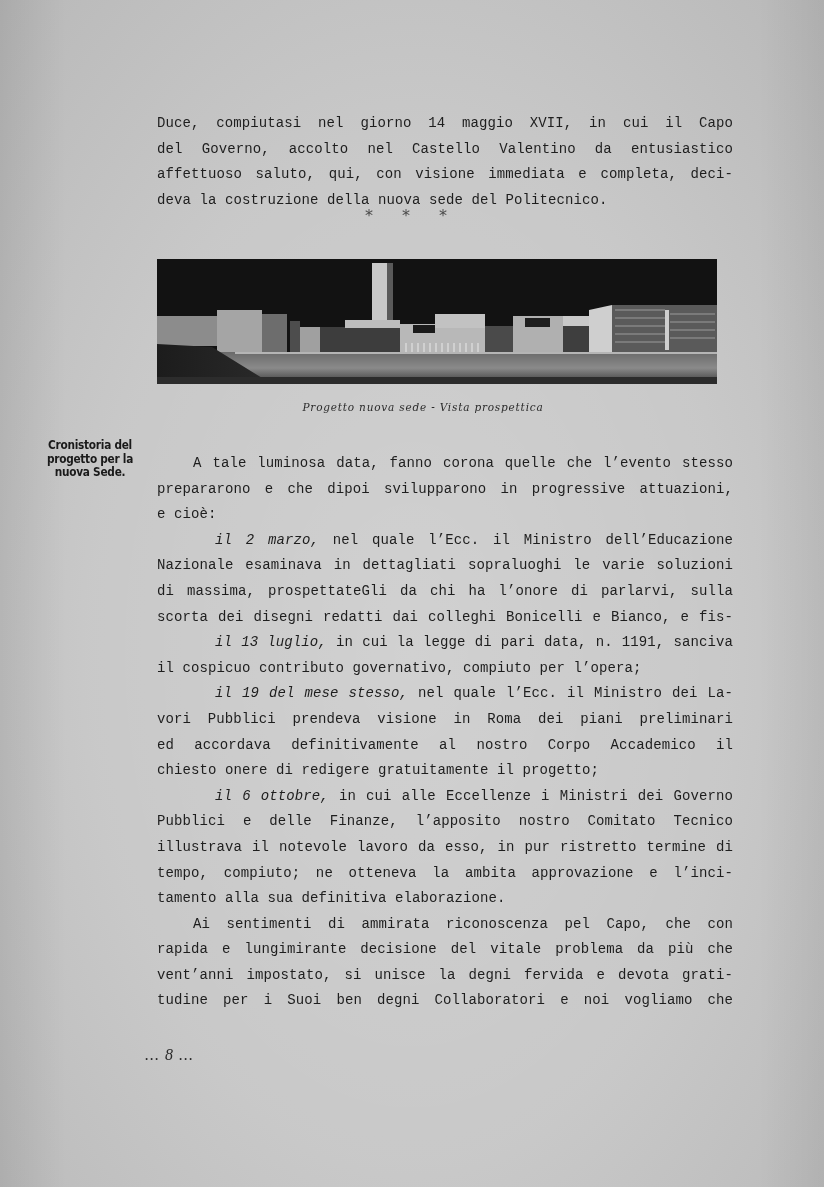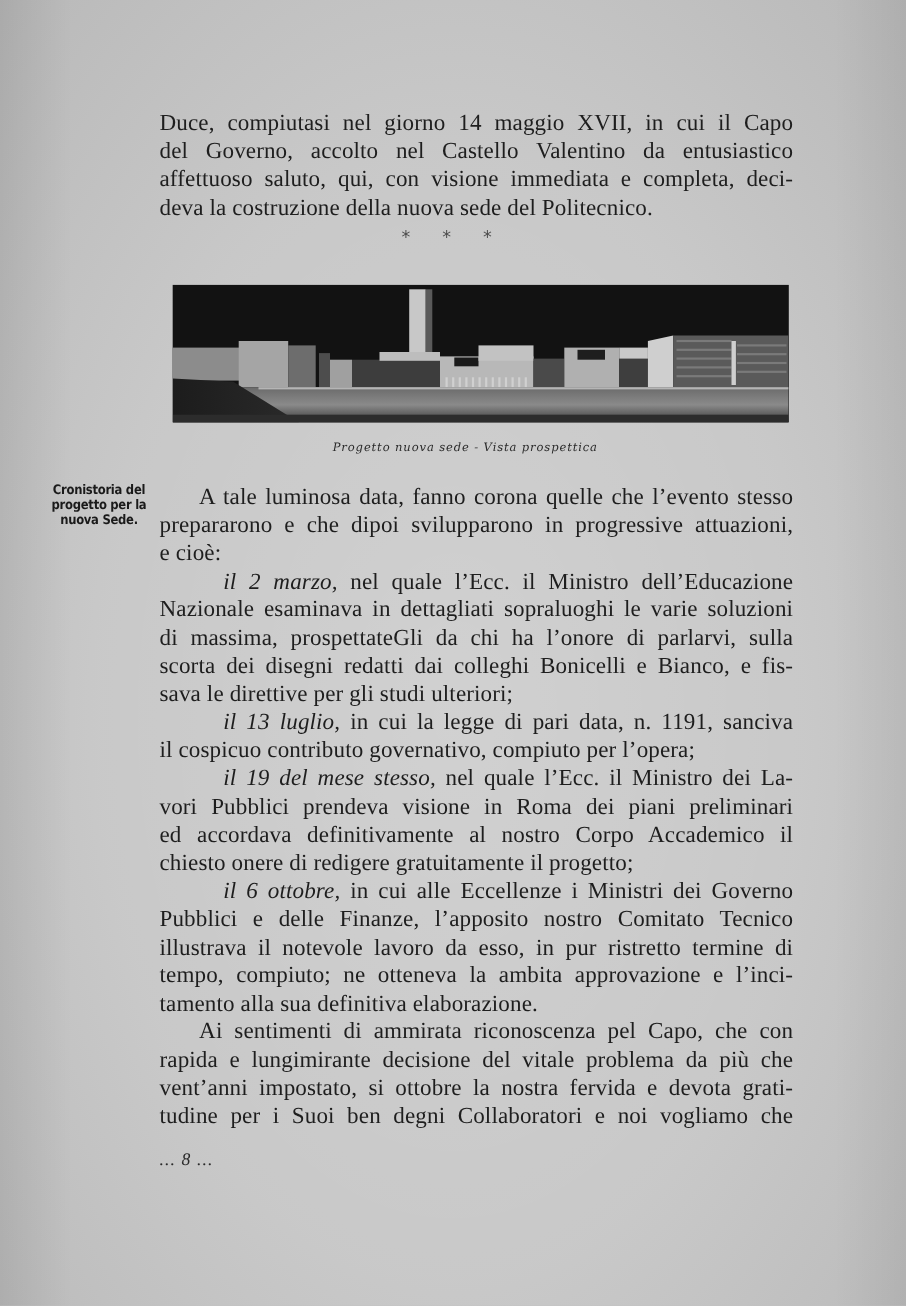--- a/index.html
+++ b/index.html
@@ -22,25 +22,26 @@
       position: absolute;
       left: 0; top: 0;
       width: 824px; height: 1187px;
     }
     .column {
       position: absolute;
       left: 145px;
       width: 576px;
     }
     .para {
-      font-size: 21px;
+      font-size: 14px;
       line-height: 25.6px;
       text-align: justify;
-      margin: 0;
+      margin: 12px;
       letter-spacing: 0.1px;
+      font-family: Liberation Mono, monospace;
     }
     .para .line {
       display: block;
       text-align: justify;
       text-align-last: justify;
       white-space: nowrap;
     }
     .para .line.last {
       text-align-last: left;
     }
@@ -211,37 +212,36 @@
 
   <div class="column para" id="body-text">
     <span class="line indent">A tale luminosa data, fanno corona quelle che l’evento stesso</span>
     <span class="line">prepararono e che dipoi svilupparono in progressive attuazioni,</span>
     <span class="line last">e cioè:</span>
 
     <span class="line indent-deep"><em>il 2 marzo,</em><span> nel quale l’Ecc. il Ministro dell’Educazione</span></span>
     <span class="line">Nazionale esaminava in dettagliati sopraluoghi le varie soluzioni</span>
     <span class="line">di massima, prospettateGli da chi ha l’onore di parlarvi, sulla</span>
     <span class="line">scorta dei disegni redatti dai colleghi Bonicelli e Bianco, e fis-</span>
-    <span class="line last">sava le direttive per gli studi ulteriori;</span>
 
     <span class="line indent-deep"><em>il 13 luglio,</em><span> in cui la legge di pari data, n. 1191, sanciva</span></span>
     <span class="line last">il cospicuo contributo governativo, compiuto per l’opera;</span>
 
     <span class="line indent-deep"><em>il 19 del mese stesso,</em><span> nel quale l’Ecc. il Ministro dei La-</span></span>
     <span class="line">vori Pubblici prendeva visione in Roma dei piani preliminari</span>
     <span class="line">ed accordava definitivamente al nostro Corpo Accademico il</span>
     <span class="line last">chiesto onere di redigere gratuitamente il progetto;</span>
 
     <span class="line indent-deep"><em>il 6 ottobre,</em><span> in cui alle Eccellenze i Ministri dei Governo</span></span>
     <span class="line">Pubblici e delle Finanze, l’apposito nostro Comitato Tecnico</span>
     <span class="line">illustrava il notevole lavoro da esso, in pur ristretto termine di</span>
     <span class="line">tempo, compiuto; ne otteneva la ambita approvazione e l’inci-</span>
     <span class="line last">tamento alla sua definitiva elaborazione.</span>
 
     <span class="line indent">Ai sentimenti di ammirata riconoscenza pel Capo, che con</span>
     <span class="line">rapida e lungimirante decisione del vitale problema da più che</span>
-    <span class="line">vent’anni impostato, si ottobre la nostra fervida e devota grati-</span>
+    <span class="line">vent’anni impostato, si unisce la degni fervida e devota grati-</span>
     <span class="line">tudine per i Suoi ben degni Collaboratori e noi vogliamo che</span>
   </div>
 
   <div class="folio">... 8 ...</div>
 
 </div>
 
 </body></html>

